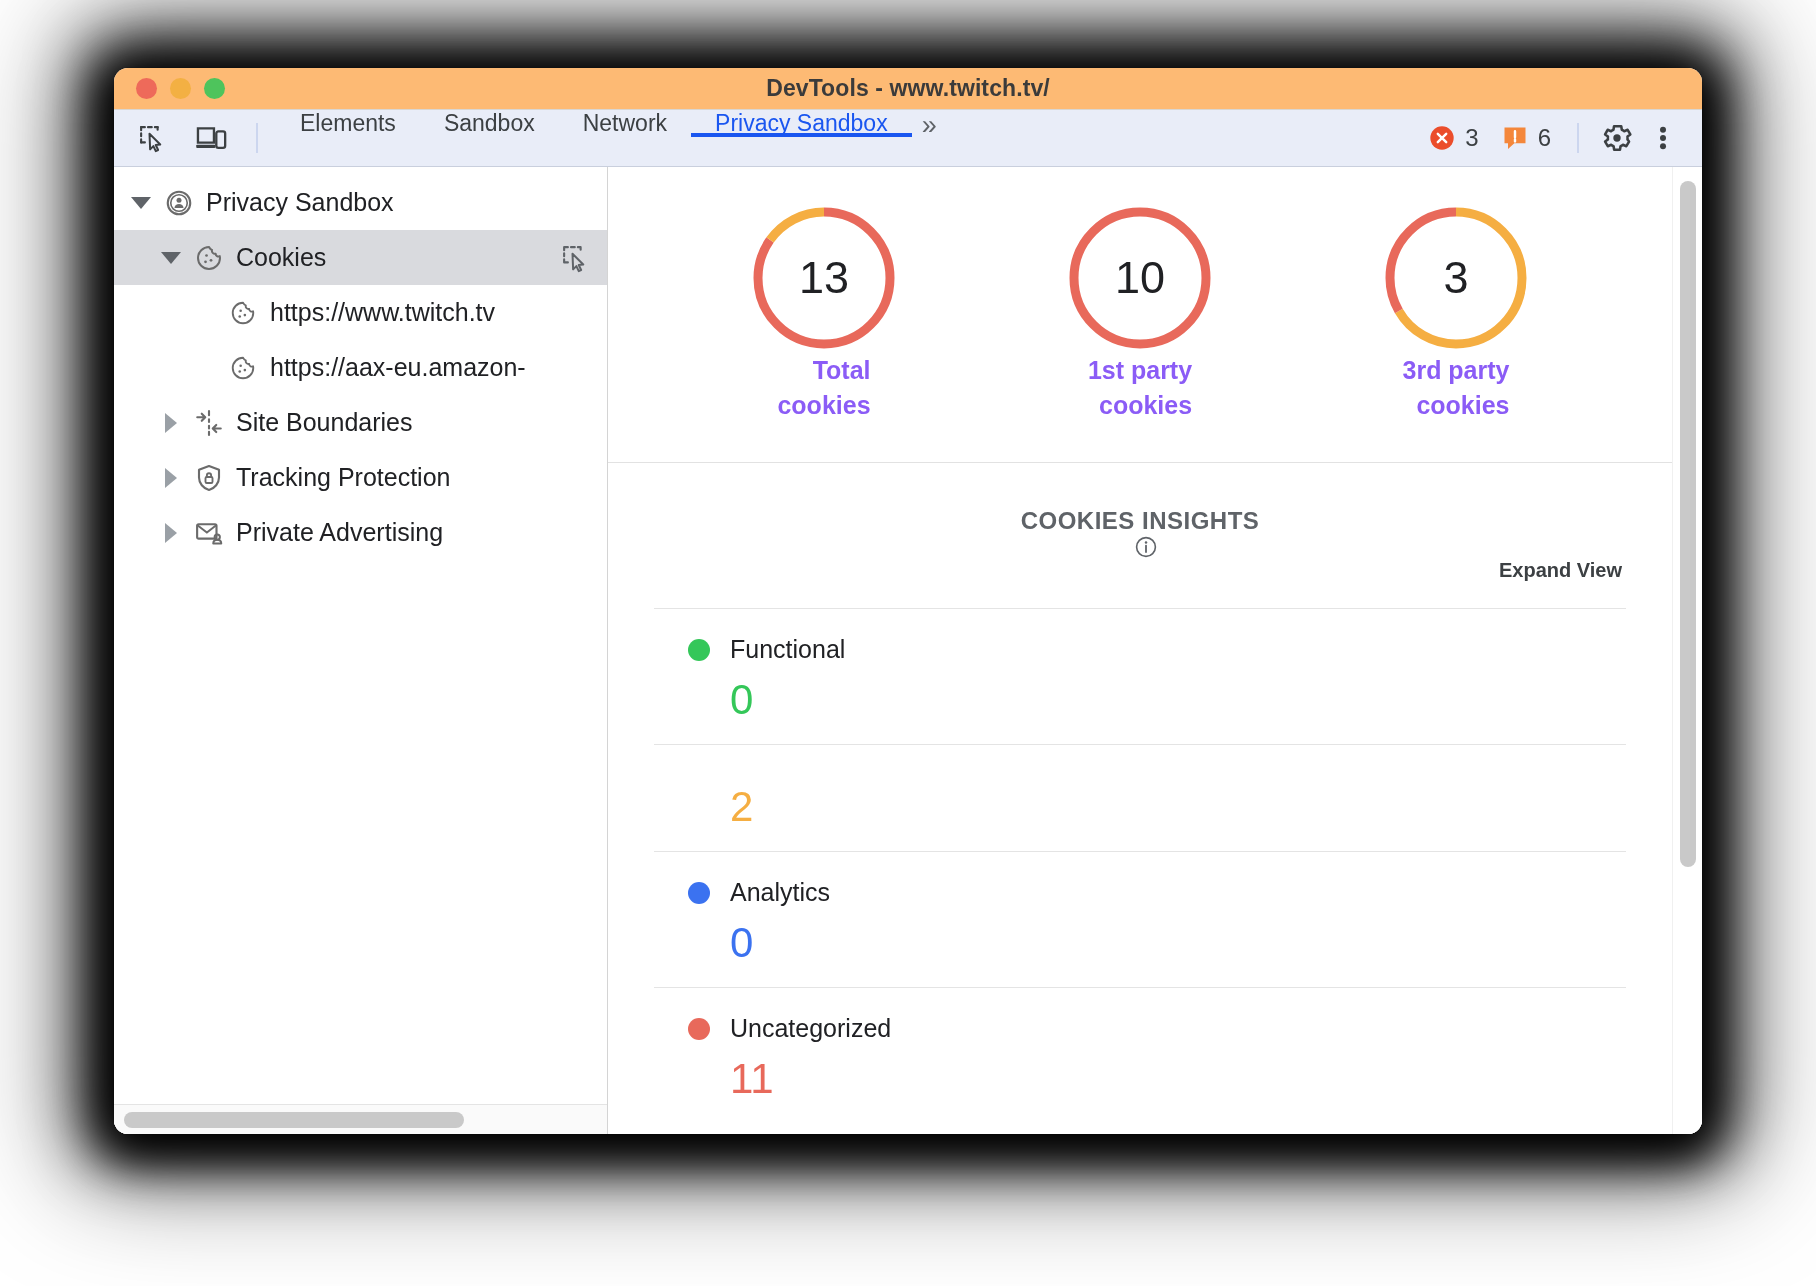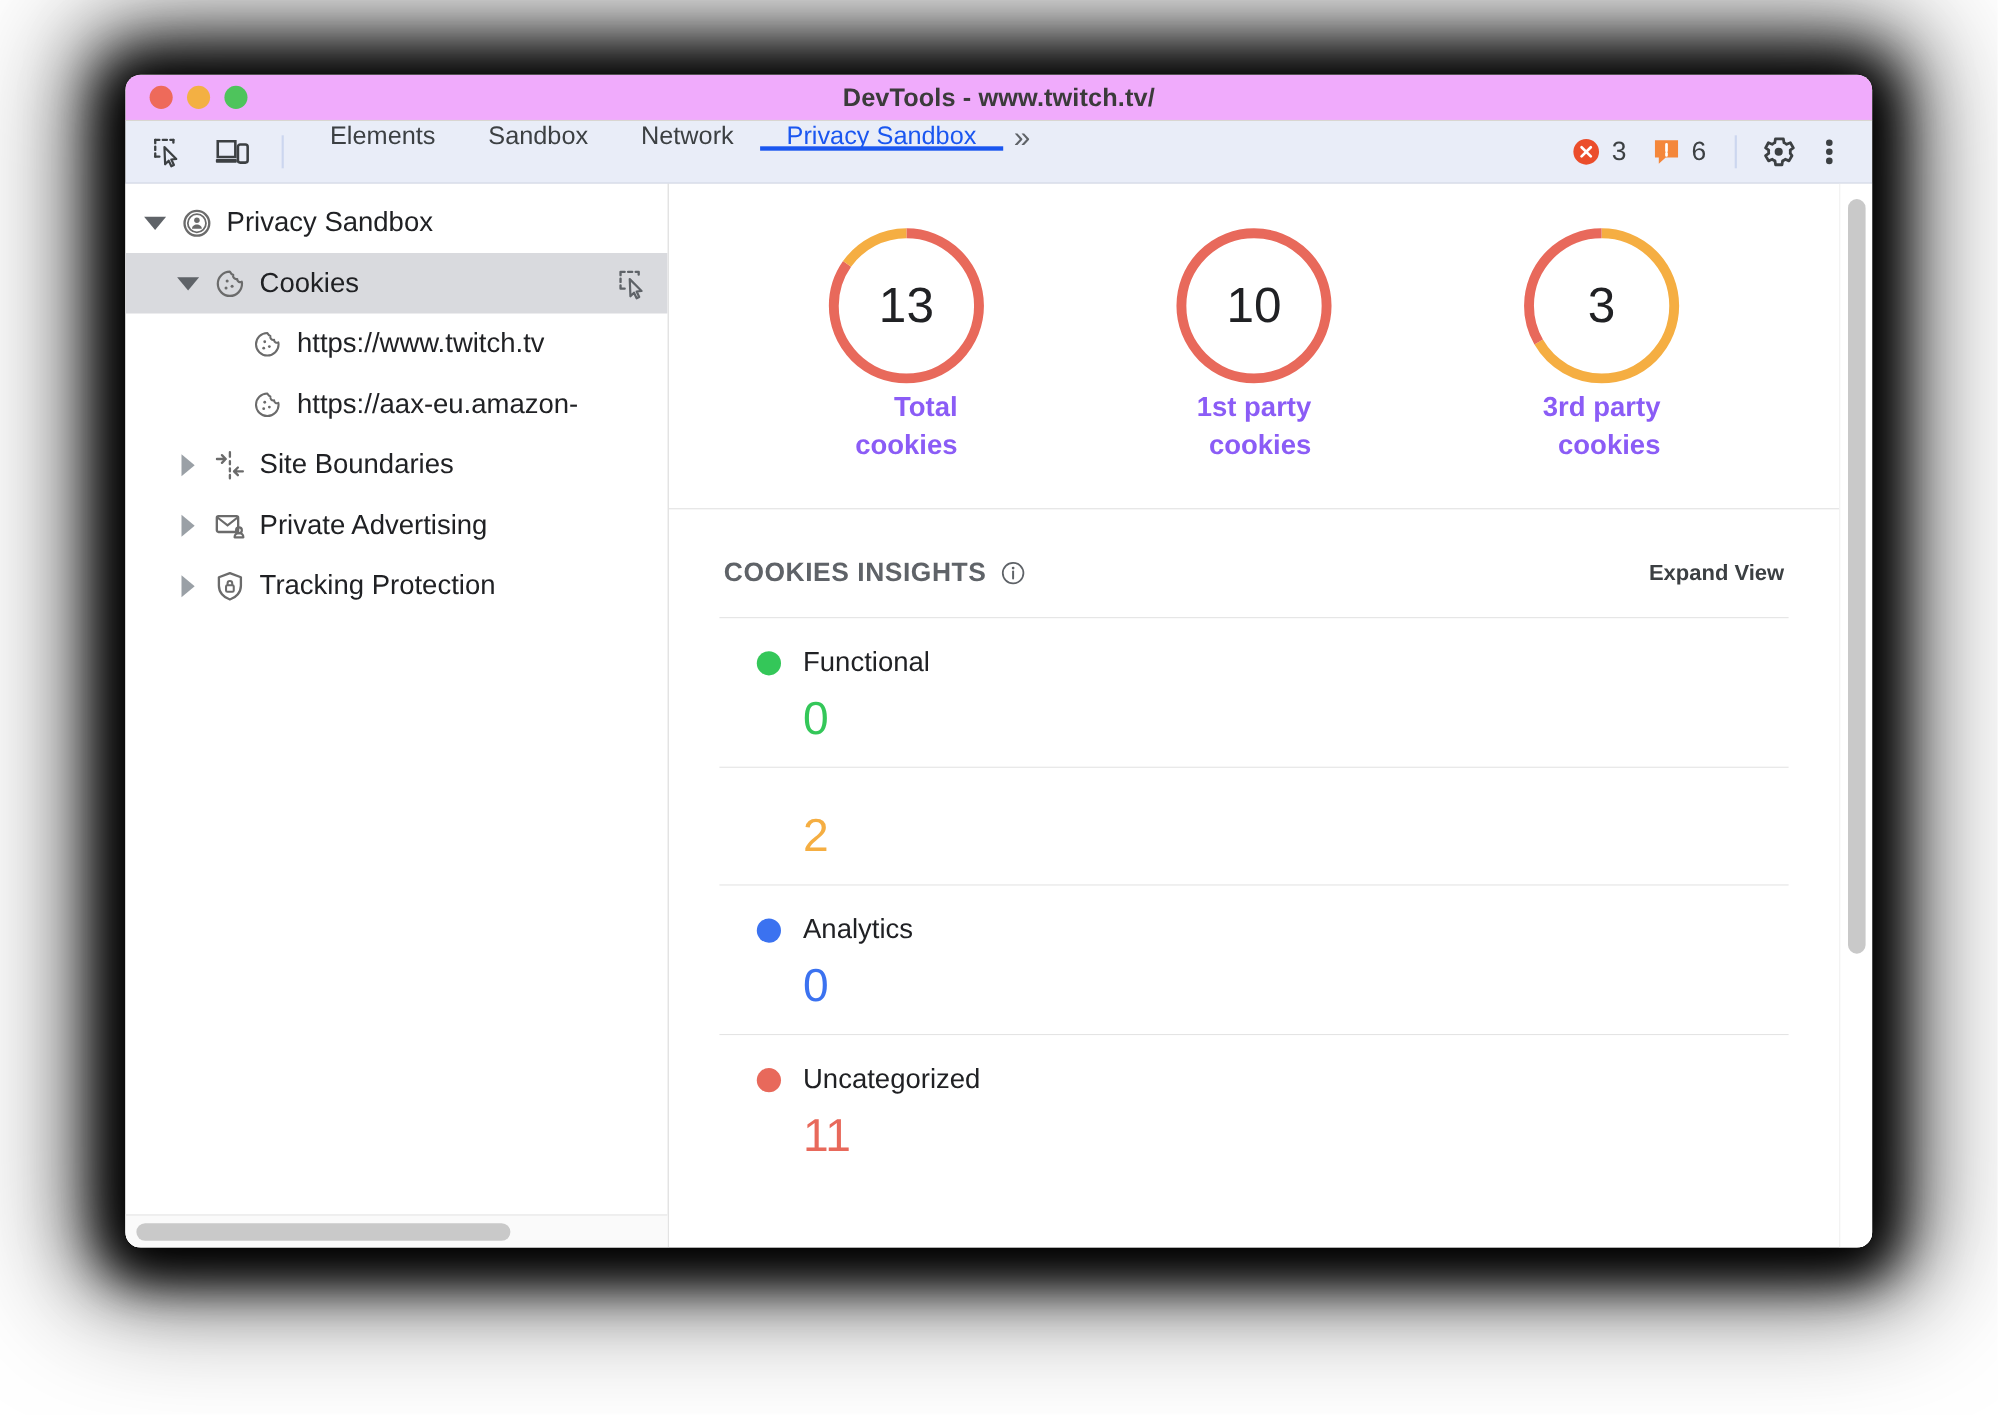--- a/index.html
+++ b/index.html
@@ -27,21 +27,21 @@
                 0 0 60px 26px rgba(0,0,0,0.92),
                 0 0 110px 44px rgba(0,0,0,0.55);
     overflow: hidden;
     display: flex;
     flex-direction: column;
   }
 
   
   .titlebar {
     height: 42px;
-    background: #f0abfc;
+    background: #fdba74;
     border-bottom: 1px solid #d9d6d1;
     display: flex;
     align-items: center;
     position: relative;
     flex: none;
   }
   .traffic {
     display: flex;
     gap: 13px;
     margin-left: 22px;
@@ -243,20 +243,21 @@
     line-height: 1.38;
   }
 
   .insights {
     padding: 44px 46px 0 46px;
     flex: 1;
   }
   .insights-head {
     display: flex; align-items: center;
     padding: 0 4px 26px 4px;
+    flex-direction: column;
   }
   .insights-title {
     font-size: 24px;
     font-weight: bold;
     color: #5f6368;
     letter-spacing: 0.5px;
   }
   .info-icon { margin-left: 12px; display: flex; align-items: center; }
   .expand-view {
     margin-left: auto;
@@ -457,41 +458,41 @@
             </div>
             <div class="tree-label">Site Boundaries</div>
           </div>
 
           <div class="tree-row indent-2">
             <div class="twisty">
                 <div class="tri-right"></div>
               </div>
             <div class="tree-ico">
               <svg width="30" height="30" viewBox="0 0 24 24">
+                <path d="M12 2.4l8 3v6.2c0 4.6-3.3 8.6-8 10-4.7-1.4-8-5.4-8-10V5.4z" fill="none" stroke="#6b6b6b" stroke-width="1.7" stroke-linejoin="round"></path>
+                <rect x="9.2" y="11.2" width="5.6" height="4.8" rx="1" fill="none" stroke="#6b6b6b" stroke-width="1.5"></rect>
+                <path d="M10.3 11.2V9.9a1.7 1.7 0 013.4 0v1.3" fill="none" stroke="#6b6b6b" stroke-width="1.5"></path>
+              </svg>
+            </div>
+            <div class="tree-label">Tracking Protection</div>
+          </div>
+
+          <div class="tree-row indent-2">
+            <div class="twisty">
+                <div class="tri-right"></div>
+              </div>
+            <div class="tree-ico">
+              <svg width="30" height="30" viewBox="0 0 24 24">
                 <rect x="2.5" y="5" width="15.5" height="11.5" rx="1.2" fill="none" stroke="#6b6b6b" stroke-width="1.7"></rect>
                 <path d="M2.5 5.6l7.8 6 7.7-6" fill="none" stroke="#6b6b6b" stroke-width="1.6"></path>
                 <circle cx="18.6" cy="15.2" r="2.1" fill="none" stroke="#6b6b6b" stroke-width="1.6"></circle>
                 <path d="M15.4 20.4c0-2 1.5-3.1 3.2-3.1s3.2 1.1 3.2 3.1z" fill="none" stroke="#6b6b6b" stroke-width="1.6" stroke-linejoin="round"></path>
               </svg>
             </div>
             <div class="tree-label">Private Advertising</div>
-          </div>
-
-          <div class="tree-row indent-2">
-            <div class="twisty">
-                <div class="tri-right"></div>
-              </div>
-            <div class="tree-ico">
-              <svg width="30" height="30" viewBox="0 0 24 24">
-                <path d="M12 2.4l8 3v6.2c0 4.6-3.3 8.6-8 10-4.7-1.4-8-5.4-8-10V5.4z" fill="none" stroke="#6b6b6b" stroke-width="1.7" stroke-linejoin="round"></path>
-                <rect x="9.2" y="11.2" width="5.6" height="4.8" rx="1" fill="none" stroke="#6b6b6b" stroke-width="1.5"></rect>
-                <path d="M10.3 11.2V9.9a1.7 1.7 0 013.4 0v1.3" fill="none" stroke="#6b6b6b" stroke-width="1.5"></path>
-              </svg>
-            </div>
-            <div class="tree-label">Tracking Protection</div>
           </div>
 
         </div>
         <div class="h-scroll-track">
           <div class="h-scroll-thumb"></div>
         </div>
       </div>
 
       <div class="main">
         <div class="main-content">

